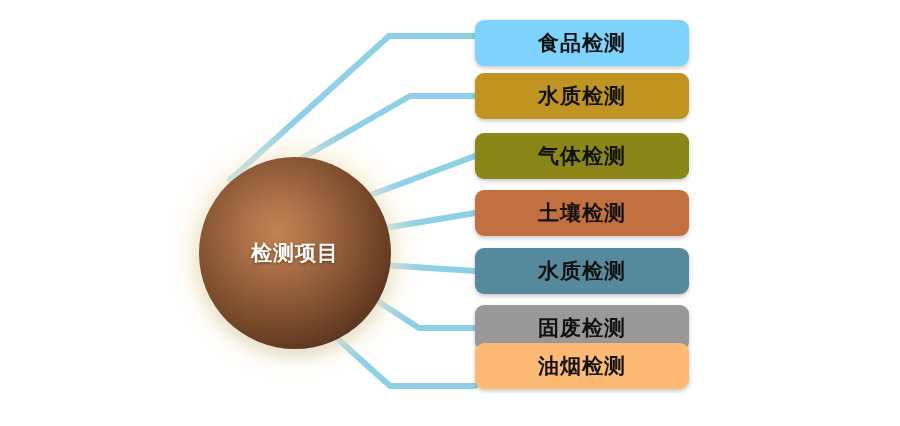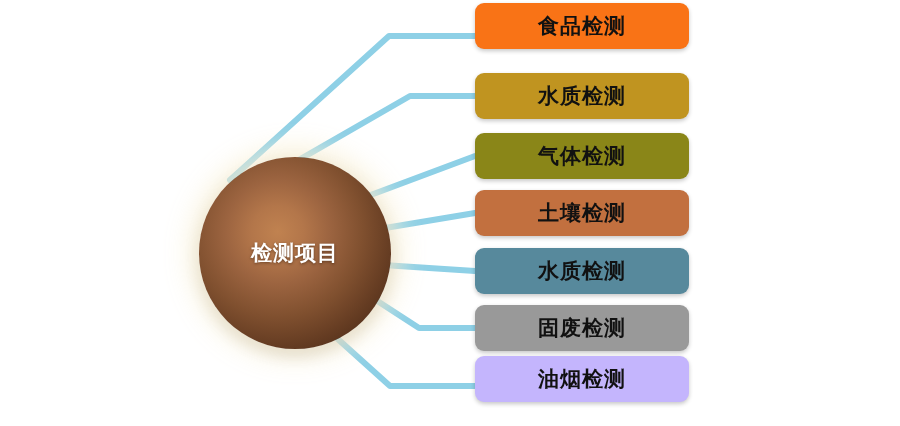--- a/index.html
+++ b/index.html
@@ -94,35 +94,35 @@
       <polyline points="385,228 475,213" fill="none" stroke="#8ed0e6" stroke-width="6" stroke-linecap="round" stroke-linejoin="round"></polyline>
       <polyline points="383,265 475,271" fill="none" stroke="#8ed0e6" stroke-width="6" stroke-linecap="round" stroke-linejoin="round"></polyline>
       <polyline points="365,293 419,328 475,328" fill="none" stroke="#8ed0e6" stroke-width="6" stroke-linecap="round" stroke-linejoin="round"></polyline>
       <polyline points="330,332 390,386 475,386" fill="none" stroke="#8ed0e6" stroke-width="6" stroke-linecap="round" stroke-linejoin="round"></polyline>
     </svg>
 
   <div id="hub" style="left: 199px; top: 157px; width: 192px; height: 192px;">
     <span id="hub-label" style="color: rgb(255, 255, 255);">检测项目</span>
   </div>
 
-  <div class="node-box" id="node-0" style="top: 3px; background: #f97316;">
+  <div class="node-box" id="node-0" style="top: 20px; background: #7dd3fc;">
     <span class="node-label" style="color: rgb(17, 17, 17);">食品检测</span>
   </div>
   <div class="node-box" id="node-1" style="top: 73px; background: rgb(192, 148, 32);">
     <span class="node-label" style="color: rgb(17, 17, 17); text-align: center;">水质检测</span>
   </div>
   <div class="node-box" id="node-2" style="top: 133px; background: rgb(138, 134, 24);">
     <span class="node-label" style="color: rgb(17, 17, 17);">气体检测</span>
   </div>
   <div class="node-box" id="node-3" style="top: 190px; background: rgb(194, 112, 63);">
     <span class="node-label" style="color: rgb(17, 17, 17);">土壤检测</span>
   </div>
   <div class="node-box" id="node-4" style="top: 248px; background: rgb(87, 137, 156);">
     <span class="node-label" style="color: rgb(17, 17, 17);">水质检测</span>
   </div>
   <div class="node-box" id="node-5" style="top: 305px; background: rgb(153, 153, 153);">
     <span class="node-label" style="color: rgb(17, 17, 17);">固废检测</span>
   </div>
-  <div class="node-box" id="node-6" style="top: 356px; background: #c4b5fd;">
+  <div class="node-box" id="node-6" style="top: 343px; background: #fdba74;">
     <span class="node-label" style="color: rgb(17, 17, 17);">油烟检测</span>
   </div>
 
 </div>
 
 </body></html>

